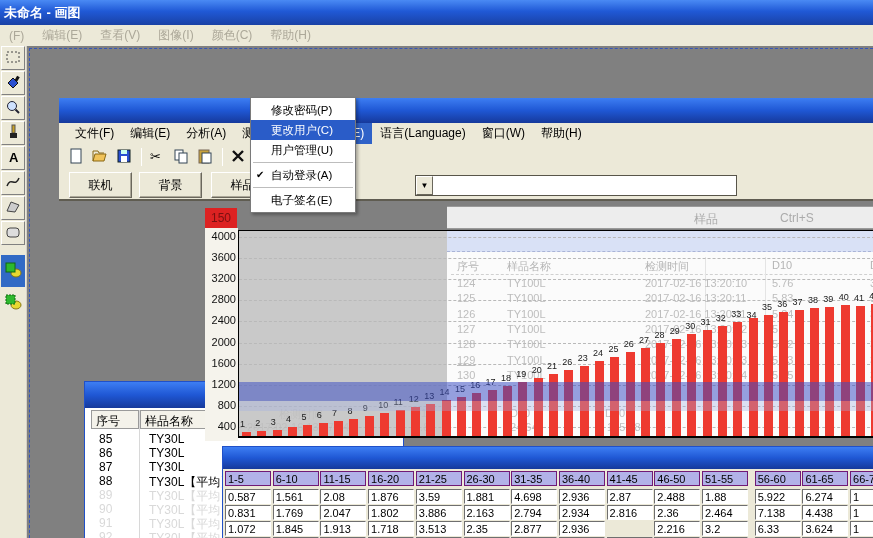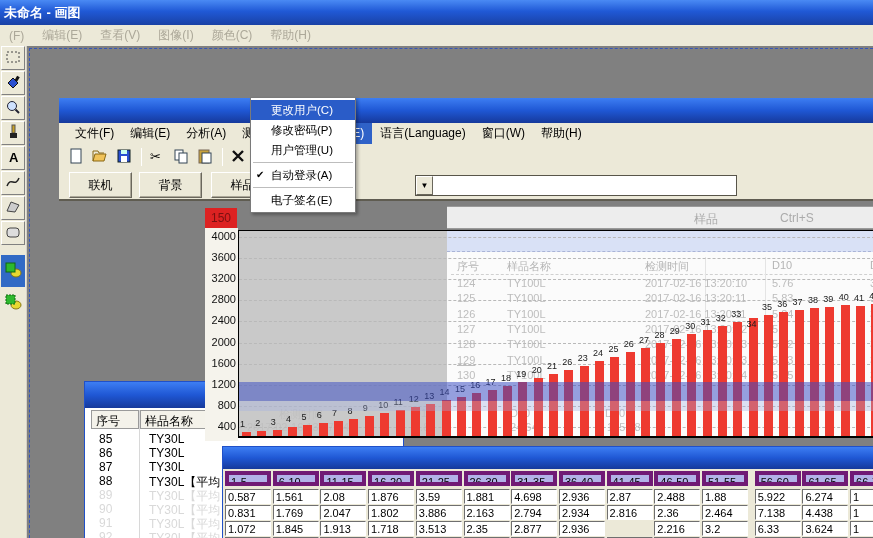--- a/index.html
+++ b/index.html
@@ -83,21 +83,21 @@
   .lrow.faded { color:#d9d9d9; }
   .lrow .c1 { position:absolute; left:8px; } .lrow .c2 { position:absolute; left:58px; }
   .lvline { position:absolute; top:28px; bottom:0; width:1px; background:#d8d8d8; }
 
   
   .bwin { position:absolute; left:163px; top:245px; width:678px; height:140px; background:#ece9d8;
     border:1px solid #2050c8; z-index:2; overflow:hidden; }
   .bwin .wtitle { position:absolute; left:0; top:0; width:100%; height:22px;
     background:linear-gradient(180deg,#3d7ef3 0%,#1f57d4 50%,#16399b 100%); }
   .gcell { position:absolute; width:46px; height:15px; font-size:11px; padding:1px 2px; white-space:nowrap; overflow:hidden; }
-  .gcell.hdr { background:#b2b2e8; border:4px solid #701a75; color:#000; }
+  .gcell.hdr { background:#b2b2e8; border:1px solid #701a75; color:#000; }
   .gcell.dat { background:#fff; border:1px solid; border-color:#6f6f6f #fff #fff #6f6f6f; color:#000; }
 
   
   .ddmenu { position:absolute; left:250px; top:97px; width:106px; background:#fff; border:1px solid #7a7a7a;
     box-shadow:2px 2px 3px rgba(0,0,0,0.3); z-index:50; padding:2px 0; }
   .dditem { position:relative; height:20px; line-height:20px; padding-left:20px; font-size:11.5px; color:#000; white-space:nowrap; }
   .dditem.sel { background:#2a5cc8; color:#fff; }
   .dditem .chk { position:absolute; left:5px; font-size:10px; }
   .ddsep { height:1px; background:#bdbdbd; margin:2px 2px; }
 </style>
@@ -442,21 +442,21 @@
                 <div class="barlab" style="left: 430.8px; bottom: 100px;">29</div>
                 <div class="bar" style="left: 448.15px; height: 102px; background: rgb(238, 58, 48);"></div>
                 <div class="barlab" style="left: 446.15px; bottom: 105px;">30</div>
                 <div class="bar" style="left: 463.5px; height: 106px; background: rgb(238, 58, 48);"></div>
                 <div class="barlab" style="left: 461.5px; bottom: 109px;">31</div>
                 <div class="bar" style="left: 478.85px; height: 110px; background: rgb(238, 58, 48);"></div>
                 <div class="barlab" style="left: 476.85px; bottom: 113px;">32</div>
                 <div class="bar" style="left: 494.2px; height: 114px; background: rgb(238, 58, 48);"></div>
                 <div class="barlab" style="left: 492.2px; bottom: 117px;">33</div>
                 <div class="bar" style="left: 509.55px; height: 118px; background: rgb(238, 58, 48);"></div>
-                <div class="barlab" style="left: 507.55px; bottom: 107px;">34</div>
+                <div class="barlab" style="left: 507.55px; bottom: 116px;">34</div>
                 <div class="bar" style="left: 524.9px; height: 121px; background: rgb(238, 58, 48);"></div>
                 <div class="barlab" style="left: 522.9px; bottom: 124px;">35</div>
                 <div class="bar" style="left: 540.25px; height: 124px; background: rgb(238, 58, 48);"></div>
                 <div class="barlab" style="left: 538.25px; bottom: 127px;">36</div>
                 <div class="bar" style="left: 555.6px; height: 126px; background: rgb(238, 58, 48);"></div>
                 <div class="barlab" style="left: 553.6px; bottom: 129px;">37</div>
                 <div class="bar" style="left: 570.95px; height: 128px; background: rgb(238, 58, 48);"></div>
                 <div class="barlab" style="left: 568.95px; bottom: 131px;">38</div>
                 <div class="bar" style="left: 586.3px; height: 129px; background: rgb(238, 58, 48);"></div>
                 <div class="barlab" style="left: 584.3px; bottom: 132px;">39</div>
@@ -546,21 +546,21 @@
               <div class="gcell dat" style="left: 579.4px; top: 90px;">2.284</div>
               <div class="gcell dat" style="left: 627.1px; top: 90px;">1</div>
             </div>
 
         </div>
       </div>
     </div>
   </div>
 
   <div class="ddmenu" id="ddmenu">
+      <div class="dditem"><span>修改密码(P)</span></div>
       <div class="dditem sel"><span>更改用户(C)</span></div>
-      <div class="dditem"><span>修改密码(P)</span></div>
       <div class="dditem"><span>用户管理(U)</span></div>
       <div class="ddsep"></div>
       <div class="dditem"><span class="chk">✔</span><span>自动登录(A)</span></div>
       <div class="ddsep"></div>
       <div class="dditem"><span>电子签名(E)</span></div>
     </div>
 </div>
 
 </body></html>

